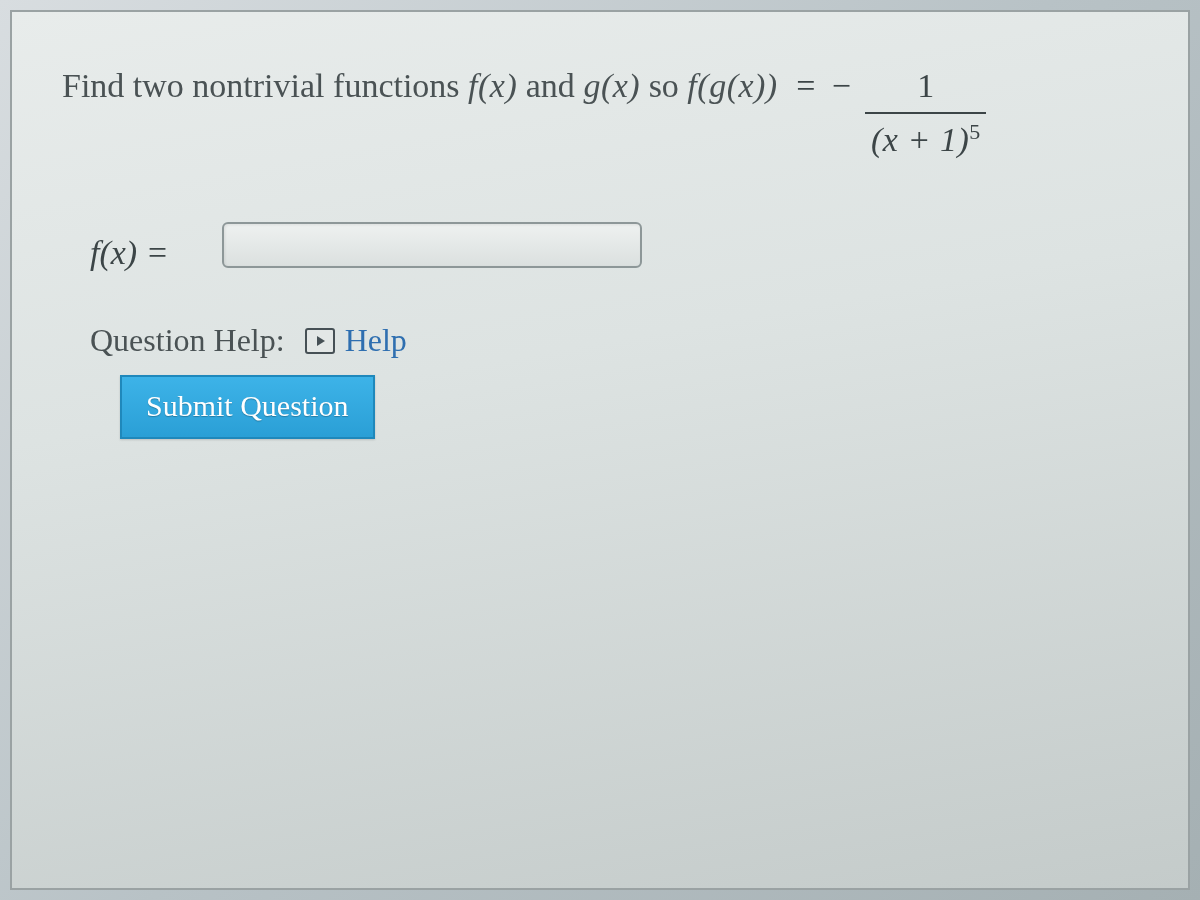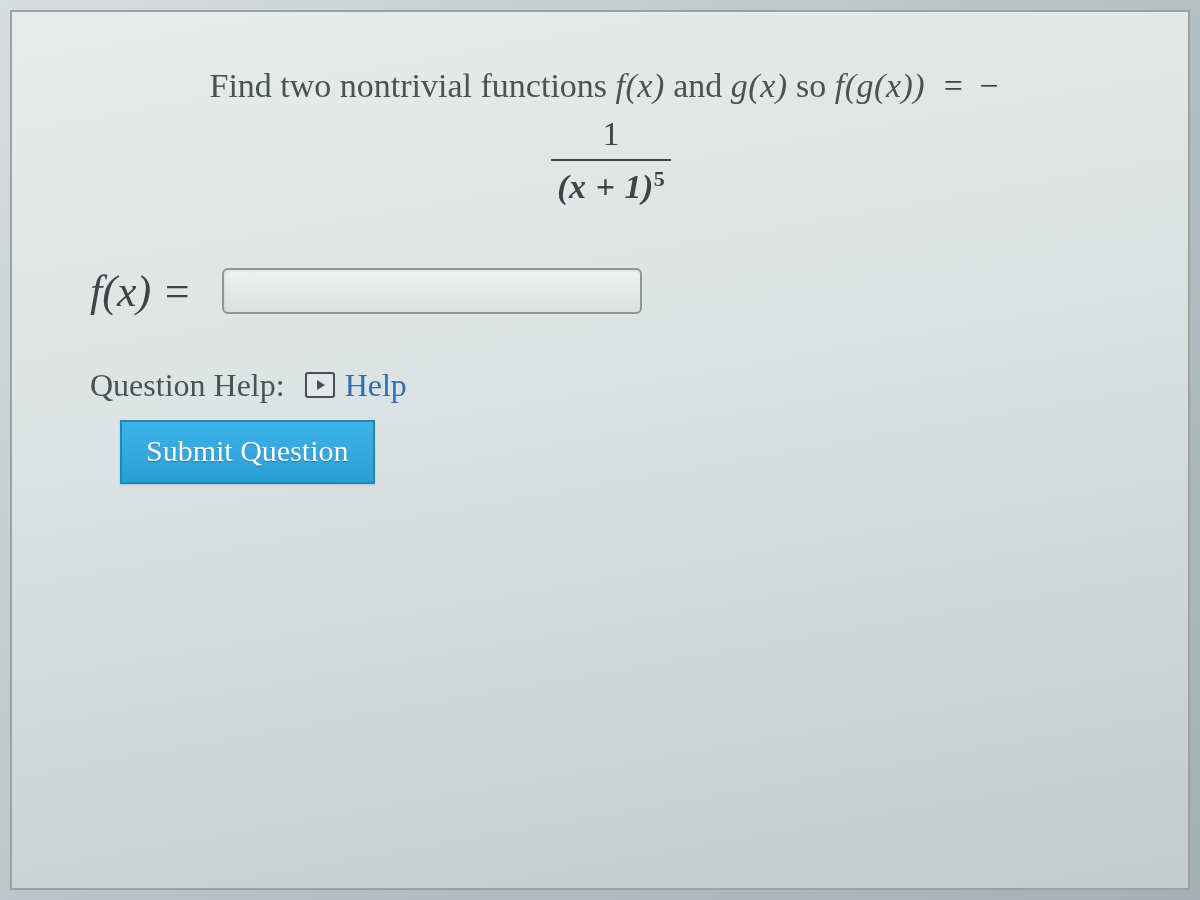--- a/index.html
+++ b/index.html
@@ -22,26 +22,24 @@
     bottom: 10px;
     background: linear-gradient(170deg, #e8eceb 0%, #dde3e2 40%, #c4cbca 100%);
     border: 2px solid #9aa2a3;
     padding: 50px 38px 40px 50px;
     box-sizing: border-box;
   }
   .question-prompt {
     font-size: 34px;
     color: #4a5254;
     display: flex;
-    align-items: center;
     flex-wrap: nowrap;
     gap: 0;
     line-height: 1.4;
     margin-bottom: 55px;
-    flex-direction: column;
   }
   .mathit {
     font-style: italic;
     font-family: 'Times New Roman', Georgia, serif;
   }
   .frac {
     display: inline-flex;
     flex-direction: column;
     align-items: center;
     vertical-align: middle;
@@ -57,21 +55,20 @@
   }
   .frac .bar {
     width: 100%;
     height: 0;
     border-top: 2.5px solid #3c4547;
   }
   .frac .den {
     font-size: 34px;
     padding: 2px 6px 0 6px;
     white-space: nowrap;
-    font-weight: bold;
   }
   .den sup {
     font-size: 22px;
     vertical-align: super;
   }
   .prompt-text {
     white-space: nowrap;
   }
   .eqminus {
     font-size: 34px;
@@ -84,25 +81,26 @@
     margin-left: 28px;
     margin-bottom: 50px;
   }
   .answer-row {
     display: flex;
     align-items: center;
     margin-bottom: 22px;
     gap: 12px;
   }
   .answer-label {
-    font-size: 44px;
+    font-size: 34px;
     color: #3c4547;
     font-family: 'Times New Roman', Georgia, serif;
     min-width: 120px;
     white-space: nowrap;
+    margin-top: 16px;
   }
   .answer-label .mathit { font-style: italic; }
   .answer-input {
     width: 420px;
     height: 46px;
     border: 2px solid #8d9798;
     border-radius: 6px;
     background: linear-gradient(180deg, #eef1f0 0%, #dbe0df 100%);
     box-shadow: inset 1px 1px 3px rgba(0,0,0,0.08);
     font-size: 22px;

